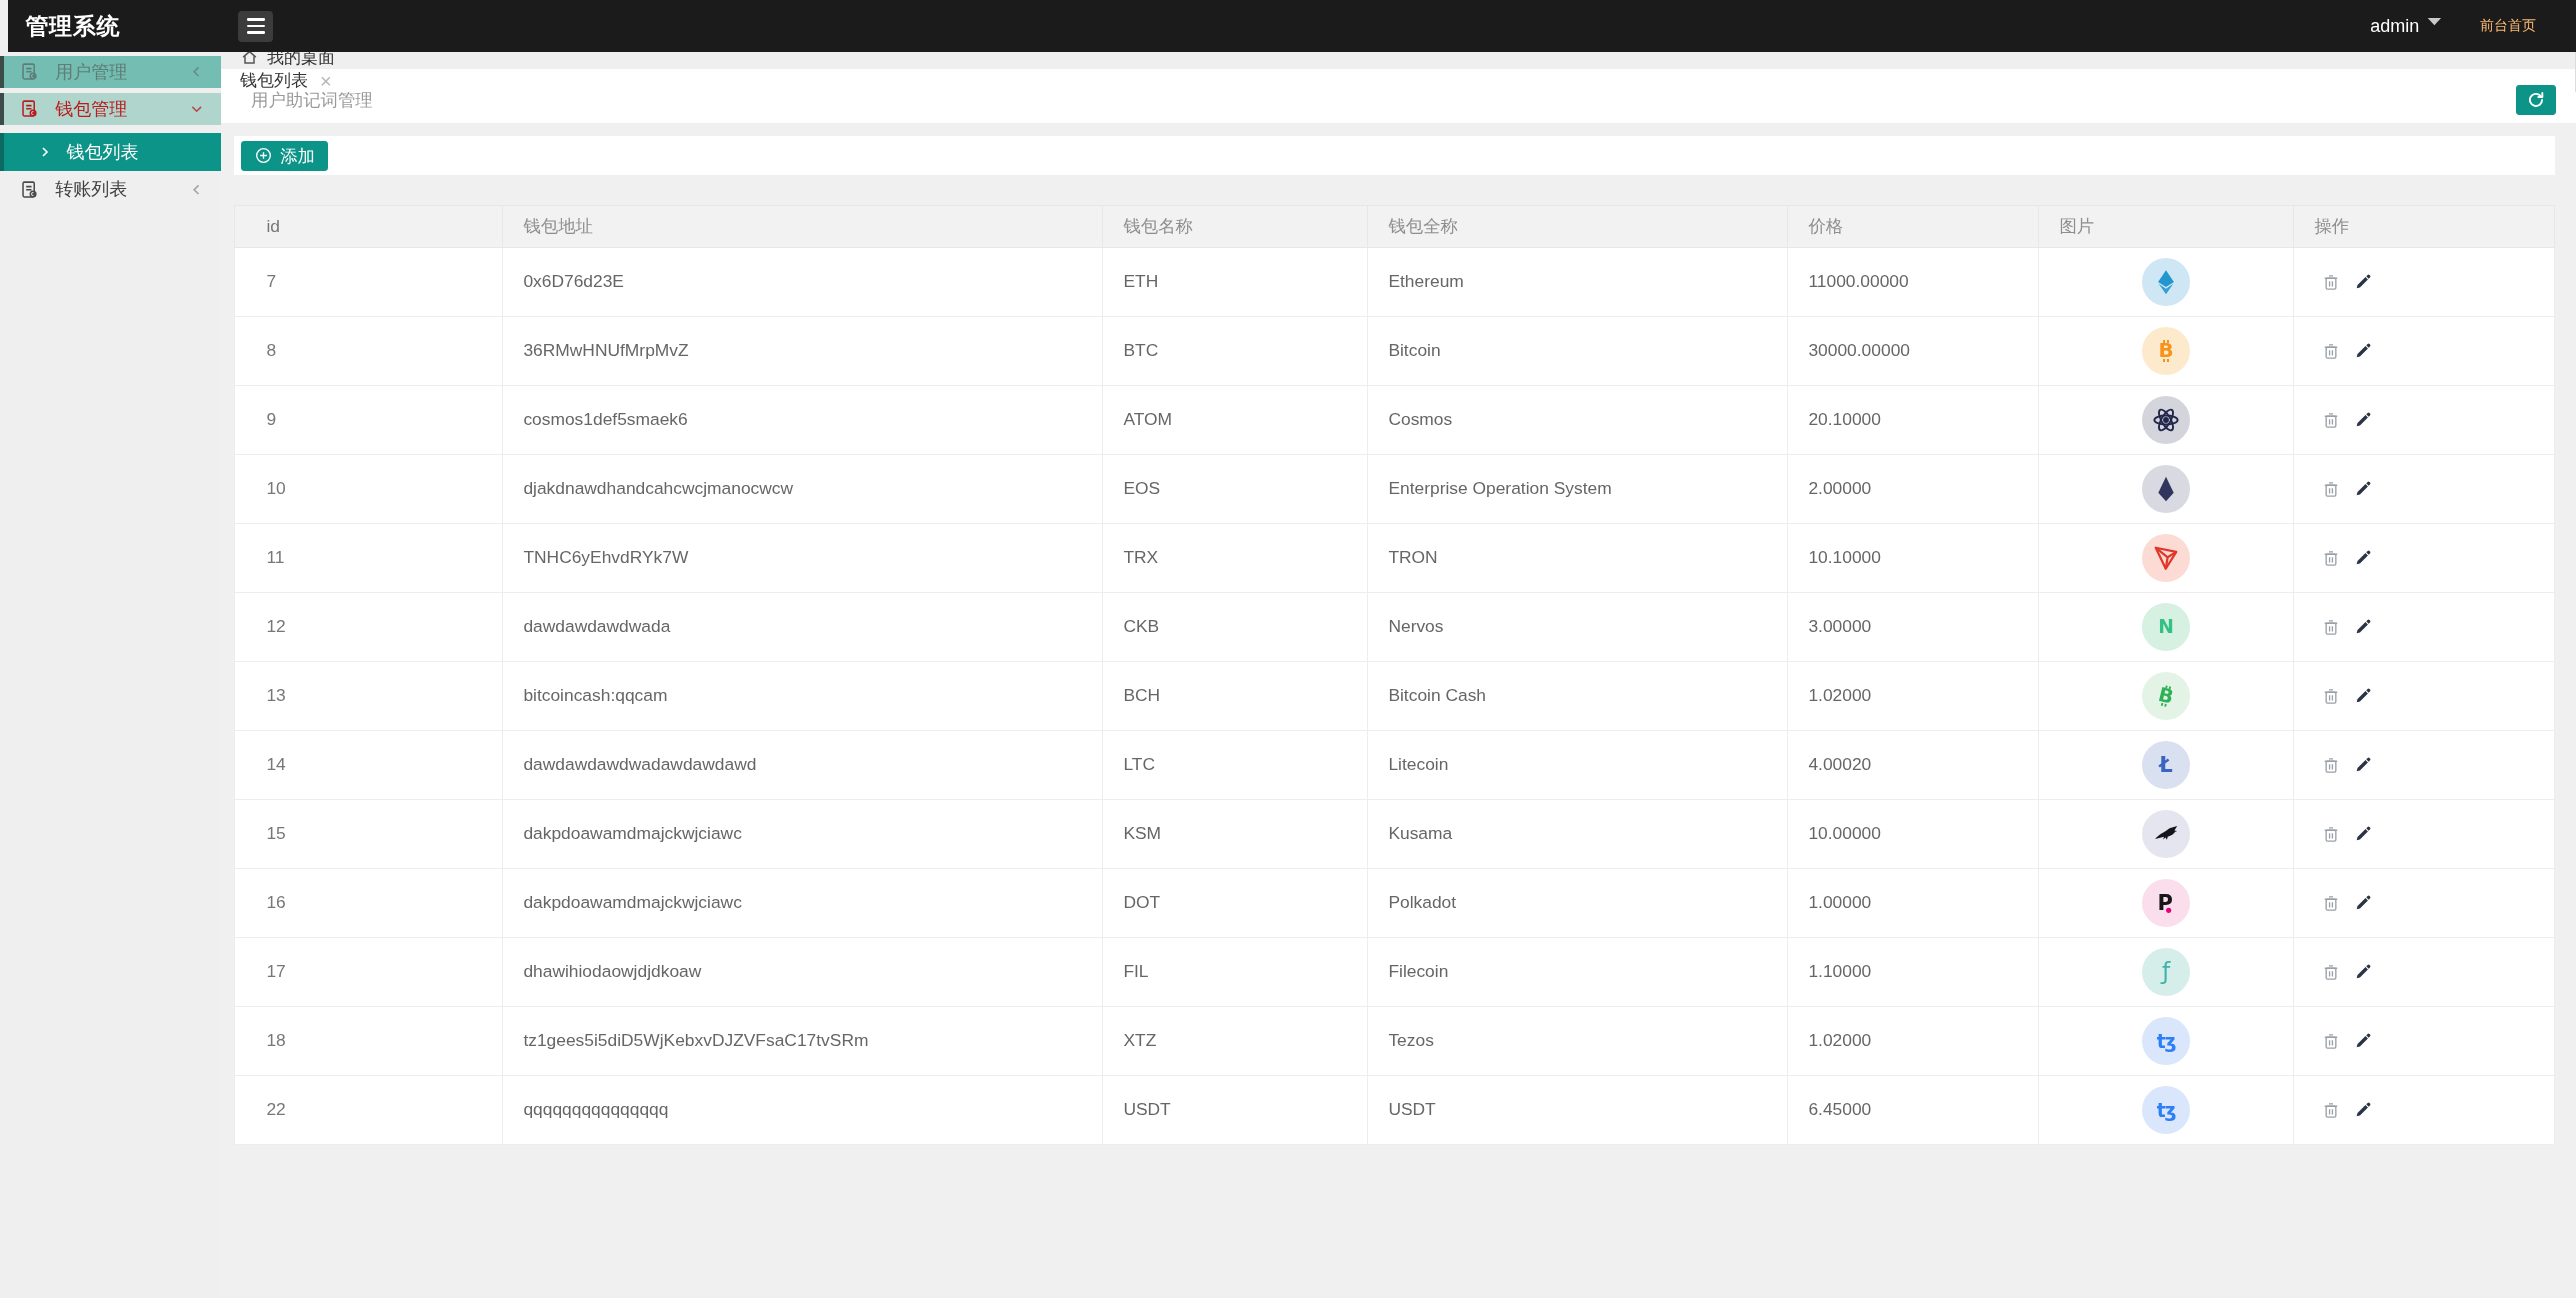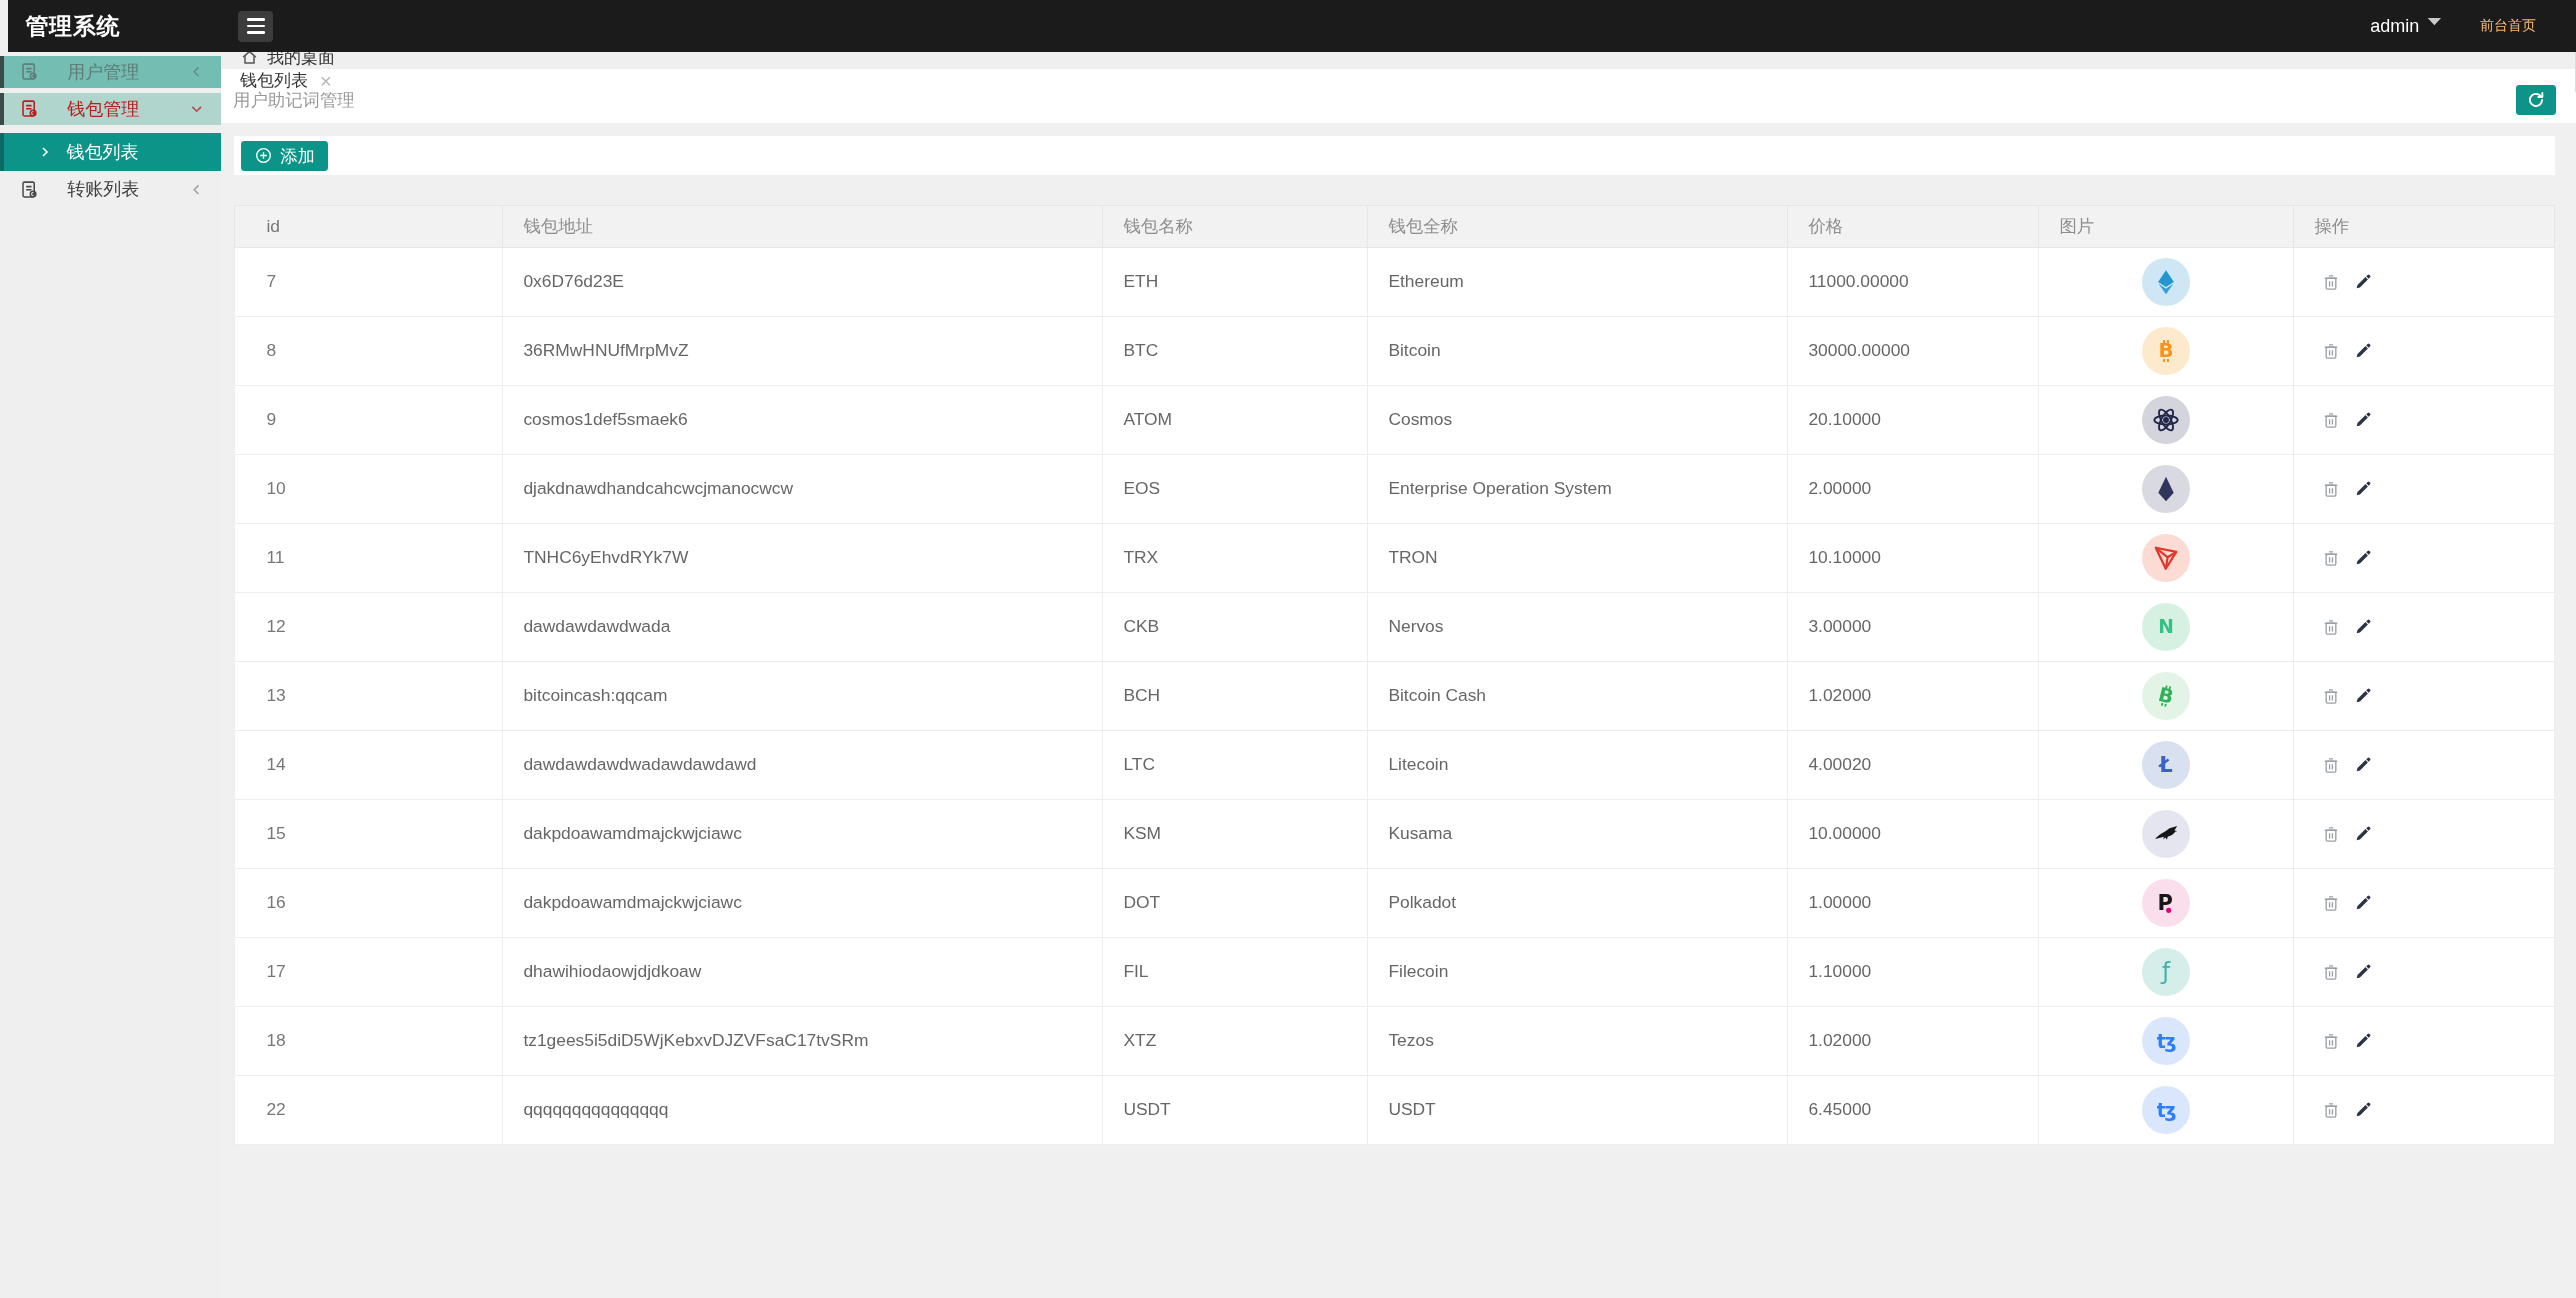--- a/index.html
+++ b/index.html
@@ -27,21 +27,21 @@
   .topbar-right { margin-left: auto; display: flex; align-items: center; gap: 38px; padding-right: 40px; }
   .user-menu { display: flex; align-items: flex-start; gap: 8px; color: #fff; font-size: 18px; cursor: pointer; }
   .front-link { color: #fdba74; font-size: 14px; text-decoration: none; cursor: pointer; }
   
   .sidebar { position: absolute; top: 46px; left: 0; bottom: 0; width: 221px; background: #efeff0; }
   .side-item {
     position: relative; height: 32px; display: flex; align-items: center;
     padding: 0 16px 0 19px; font-size: 18px; cursor: pointer;
   }
   .side-item .mi { width: 21.5px; height: 21.5px; margin-right: 14.8px; flex: 0 0 auto; }
-  .side-item .lbl { flex: 1; margin-left: 12px; }
+  .side-item .lbl { flex: 1; }
   .side-item .chev { width: 17.4px; height: 17.4px; opacity: .75; }
   .si-1 { margin-top: 10px; background: #73bdb2; color: #5e7d77; }
   .si-1::before, .si-2::before { content:""; position:absolute; left:0; top:0; bottom:0; width:4px; background:#3c4a48; }
   .si-2 { margin-top: 4.7px; background: #b0d5cd; color: #b91c1c; }
   .sub-item {
     position: relative; margin-top: 8px; height: 38px; display: flex; align-items: center;
     background: #0d9488; color: #fff; font-size: 18px; padding-left: 37px; cursor: pointer;
   }
   .sub-item::before { content:""; position:absolute; left:0; top:0; bottom:0; width:4px; background:#0b6b62; }
   .sub-item .arr { width: 16px; height: 16px; margin-right: 13.4px; }
@@ -51,21 +51,21 @@
   
   .main { position: absolute; top: 46px; left: 221px; right: 0; bottom: 0; }
   .tabbar { height: 31px; background: #efeff0; display: flex; align-items: stretch; flex-direction: column; }
   .tab {
     display: flex; align-items: center; gap: 8px; padding: 0 19px;
     font-size: 17px; color: #333; cursor: pointer; border-right: 0.7px solid #dcdcdc;
   }
   .tab .home-ic { width: 19px; height: 19px; color: #555; }
   .tab.active { background: #fff; }
   .tab .close { font-size: 20px; color: #b5b5b5; margin-left: 4px; line-height: 1; cursor: pointer; }
-  .pagebar { height: 46px; background: #fff; display: flex; align-items: center; padding: 0 20px 0 12px; }
+  .pagebar { height: 46px; background: #fff; display: flex; align-items: center; padding: 0 20px 0 30px; }
   .page-subtitle { color: #9a9a9a; font-size: 17.4px; }
   .refresh-btn {
     margin-left: auto; width: 40px; height: 29.5px; border: none; border-radius: 3.4px;
     background: #0d9488; display: flex; align-items: center; justify-content: center; cursor: pointer;
   }
   .refresh-btn svg { width: 20px; height: 20px; }
   .toolbar-card {
     margin: 13.4px 21.5px 0 13.4px; height: 39px; background: #fff;
     display: flex; align-items: center; padding-left: 6.7px;
   }

